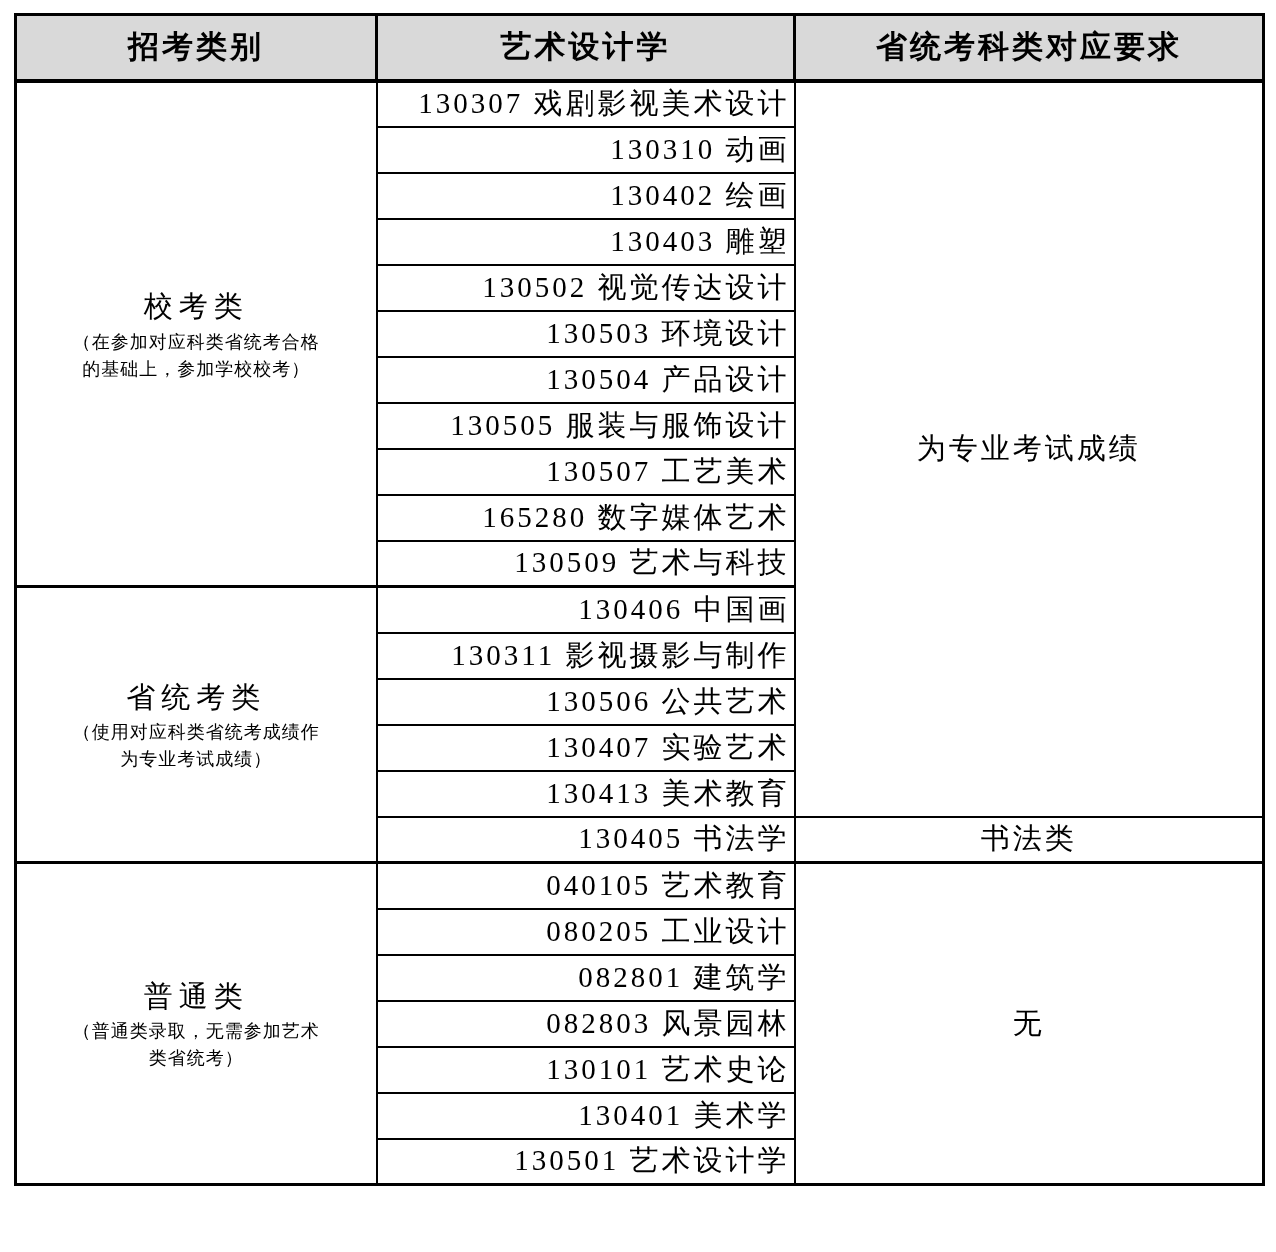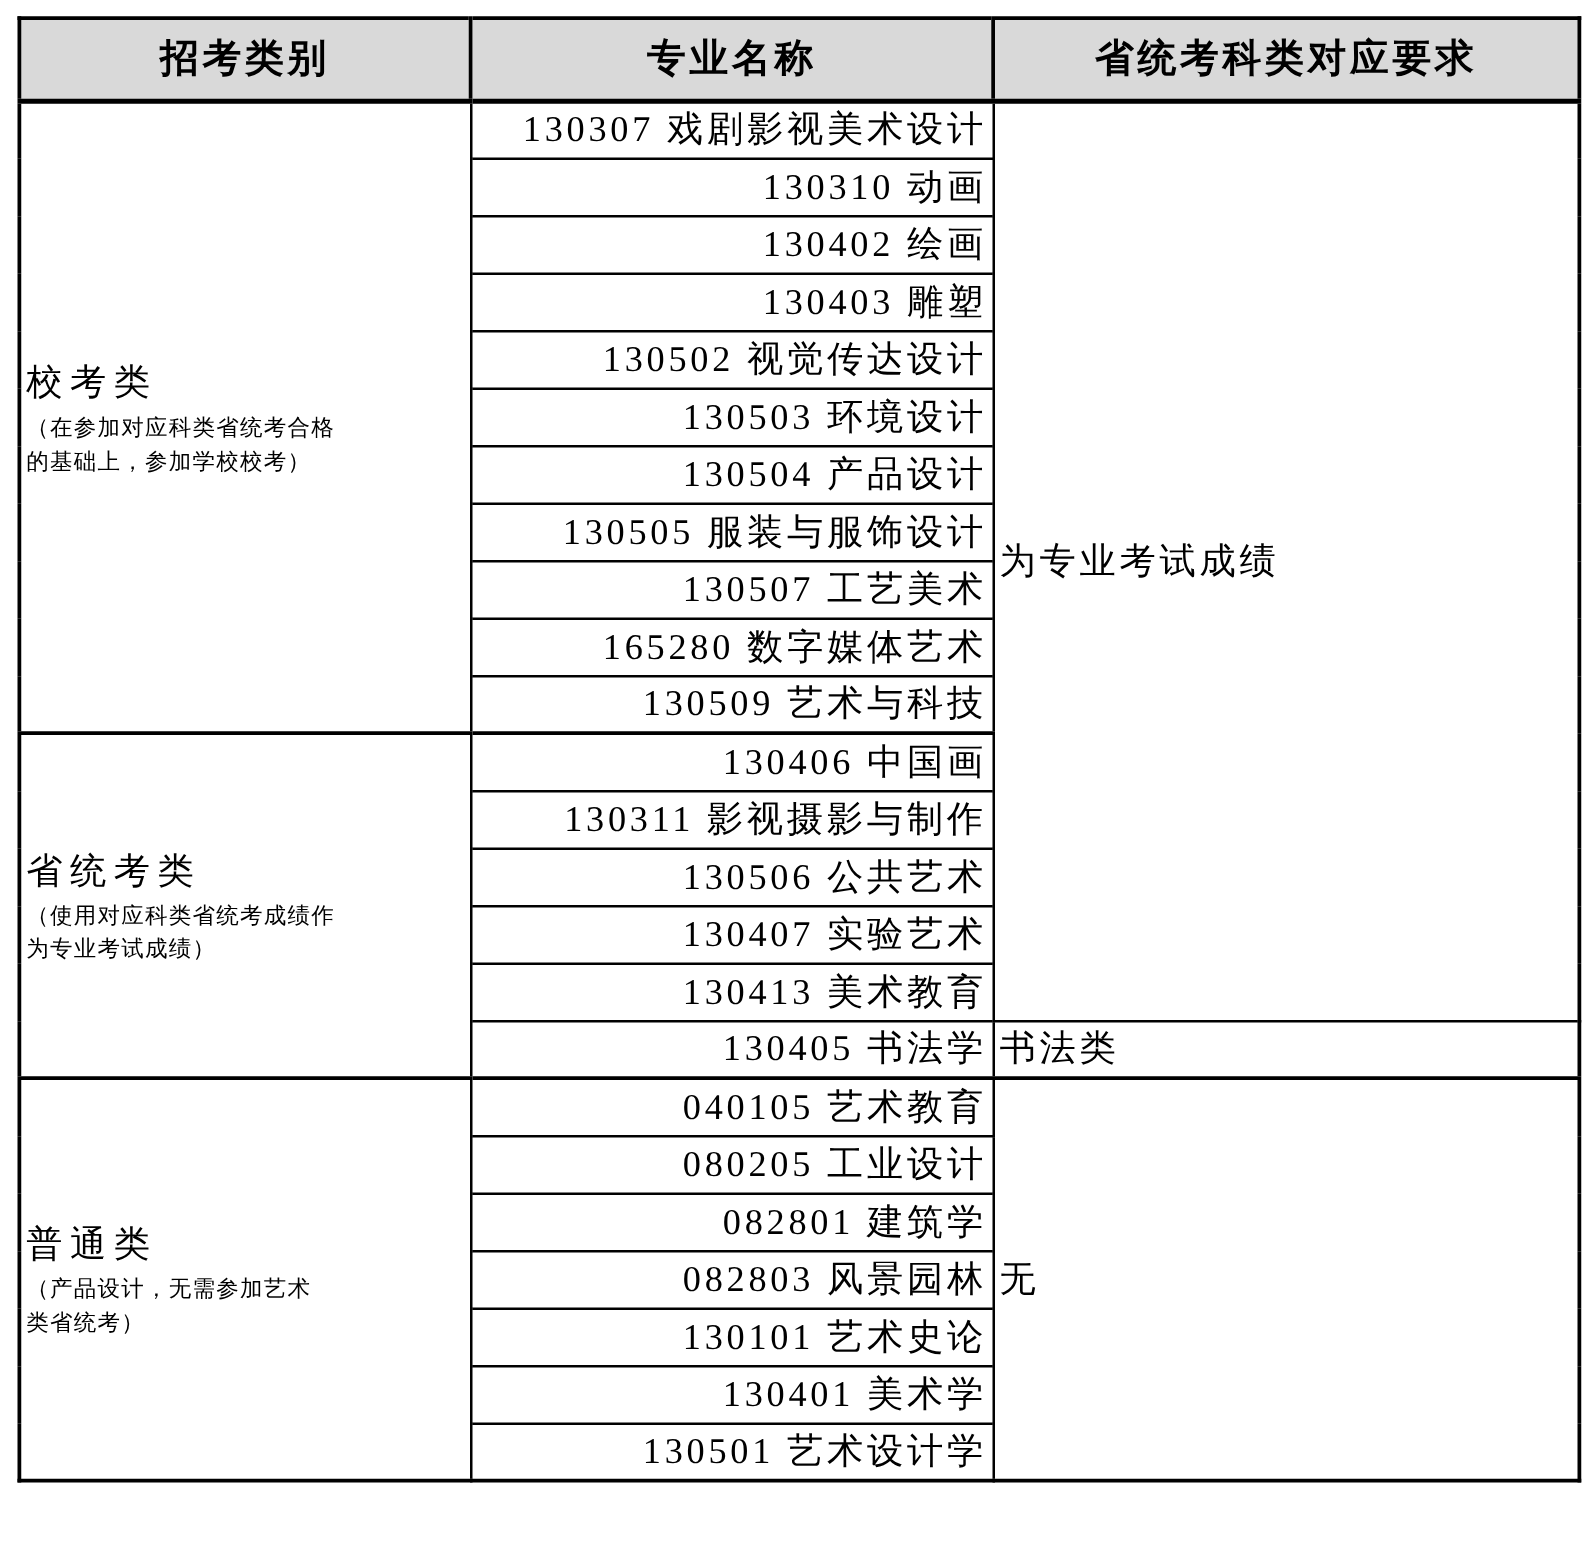--- a/index.html
+++ b/index.html
@@ -48,21 +48,21 @@
     vertical-align: middle;
   }
   td.major-cell {
     text-align: right;
     padding: 0 4px 0 7px;
     border-left: 3px solid #000;
     border-right: 3px solid #000;
     white-space: nowrap;
   }
   td.cat-cell, td.req-cell {
-    text-align: left;
+    text-align: center;
     padding: 0 4px;
   }
   tr.group-start td { border-top: 3px solid #000; margin-top: 40px; }
   .cat-title {
     display: block;
     line-height: 1.5;
     letter-spacing: 6px;
   }
   .cat-note {
     display: block;
@@ -78,21 +78,21 @@
 <div class="page">
   <table class="adm">
     <colgroup>
       <col style="width:361px">
       <col style="width:418px">
       <col style="width:469px">
     </colgroup>
     <thead>
       <tr>
         <th>招考类别</th>
-        <th>专业名称</th>
+        <th>艺术设计学</th>
         <th>省统考科类对应要求</th>
       </tr>
     </thead>
     <tbody id="table-body">
         <tr>
           <td class="cat-cell" rowspan="11">
             <span class="cat-title">校考类</span>
             <span class="cat-note">（在参加对应科类省统考合格
 的基础上，参加学校校考）</span>
           </td>
@@ -149,21 +149,21 @@
         <tr>
           <td class="major-cell">130413 美术教育</td>
         </tr>
         <tr>
           <td class="major-cell">130405 书法学</td>
           <td class="req-cell" rowspan="1">书法类</td>
         </tr>
         <tr class="group-start">
           <td class="cat-cell" rowspan="7">
             <span class="cat-title">普通类</span>
-            <span class="cat-note">（产品设计，无需参加艺术
+            <span class="cat-note">（普通类录取，无需参加艺术
 类省统考）</span>
           </td>
           <td class="major-cell">040105 艺术教育</td>
           <td class="req-cell" rowspan="7">无</td>
         </tr>
         <tr>
           <td class="major-cell">080205 工业设计</td>
         </tr>
         <tr>
           <td class="major-cell">082801 建筑学</td>

